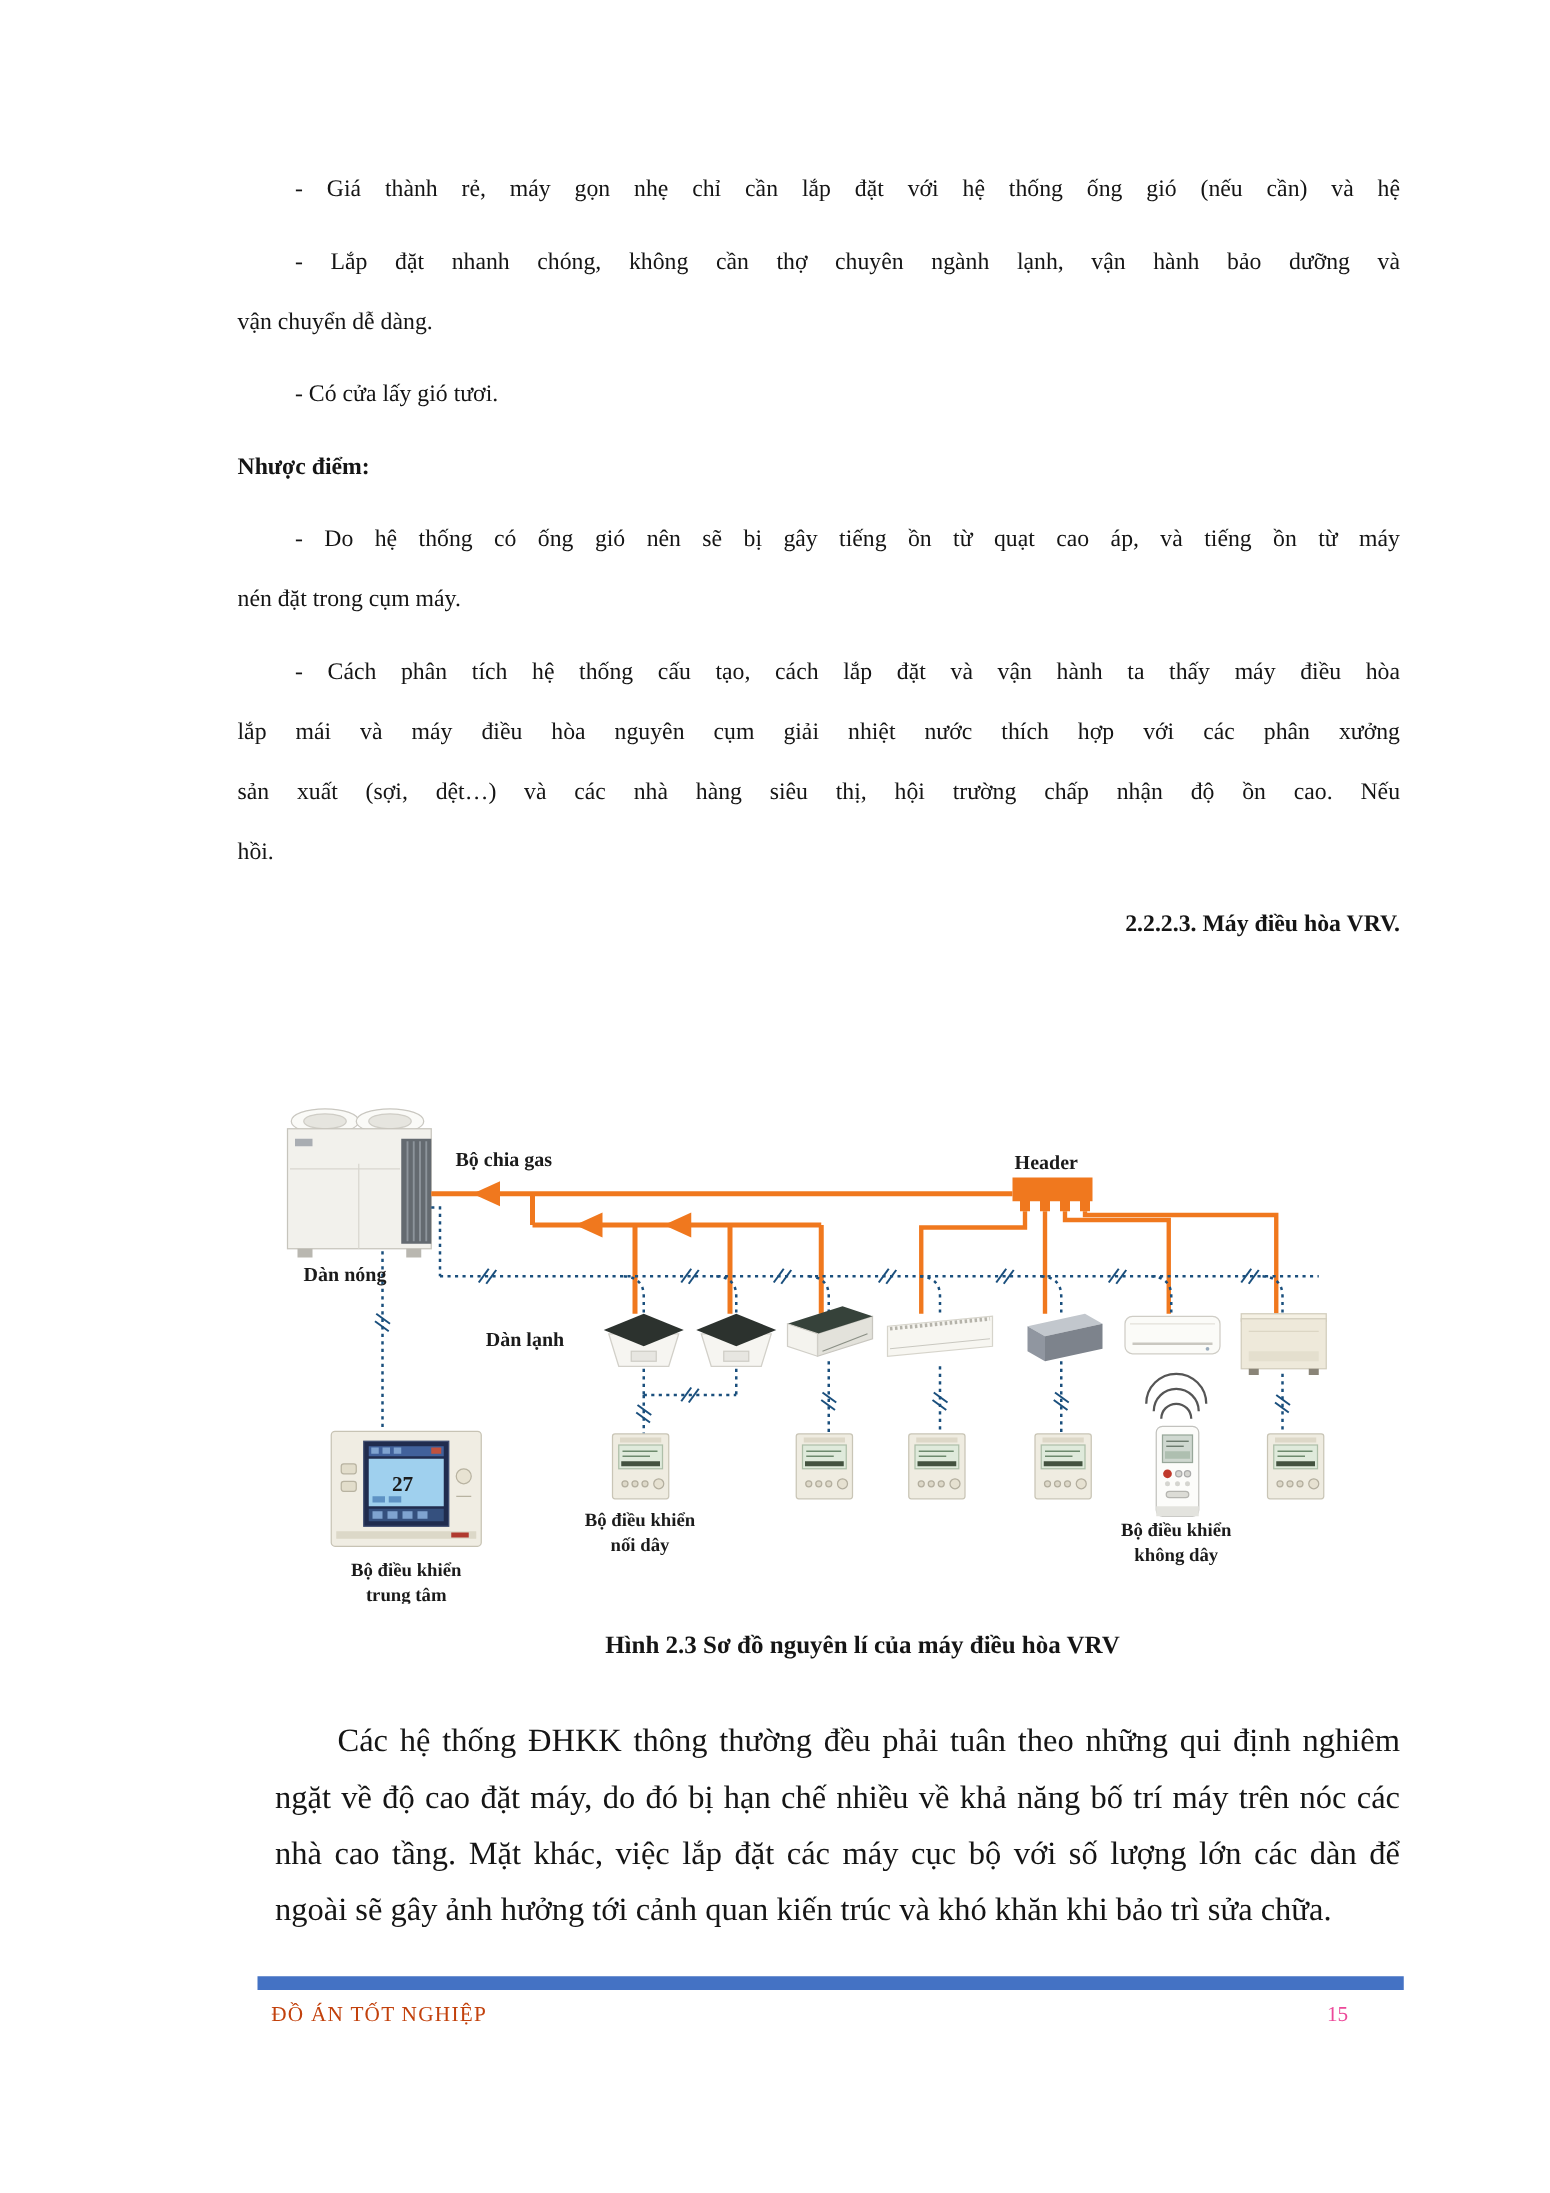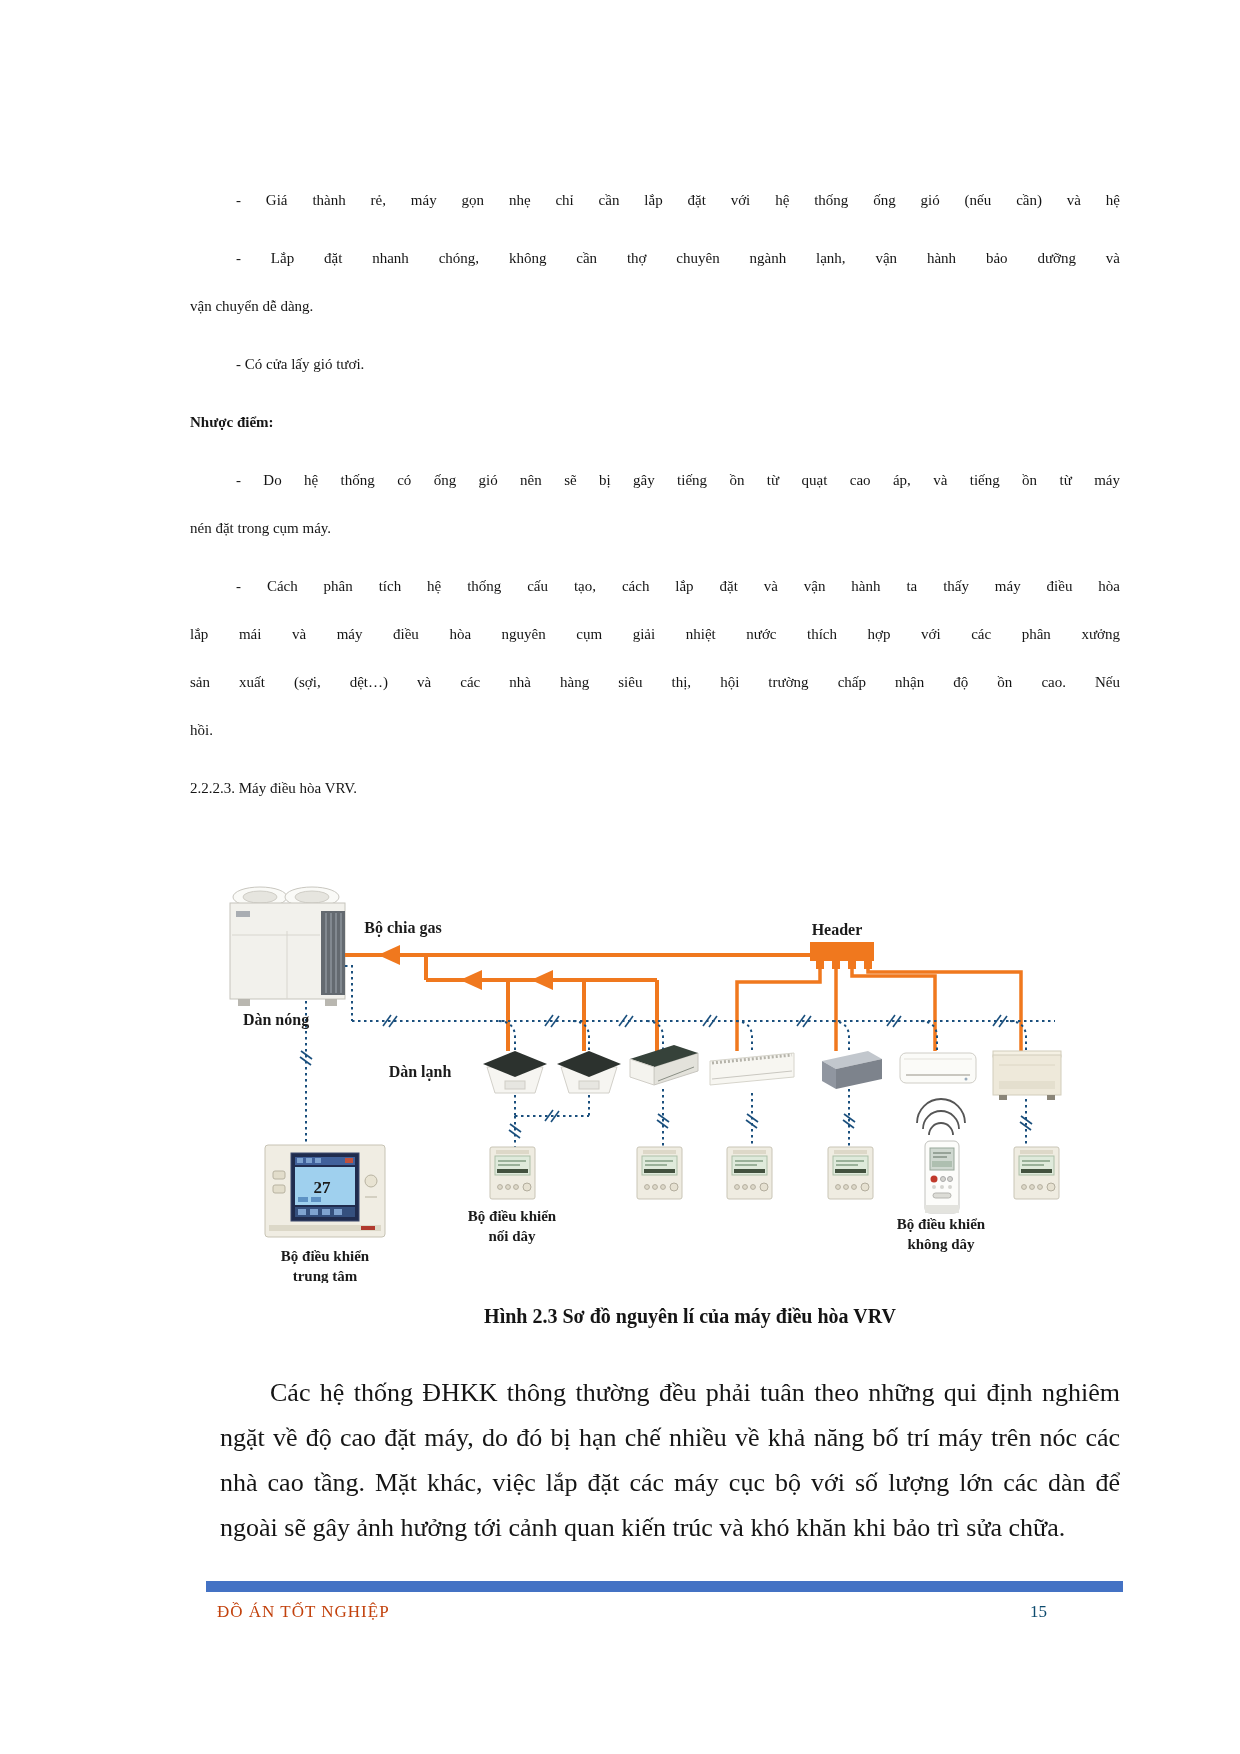--- a/index.html
+++ b/index.html
@@ -1,33 +1,33 @@
 <!DOCTYPE html>
 <html><head>
 <meta charset="utf-8">
 <style>
   html,body{margin:0;padding:0;background:#ffffff;}
   .page{position:relative;width:1240px;height:1754px;background:#ffffff;
         font-family:"Liberation Serif",serif;color:#151515;overflow:hidden;}
-  .text-top{position:absolute;left:190px;top:0;width:930px;font-size:15px;line-height:48px;margin-top:48px;}
+  .text-top{position:absolute;left:190px;top:0;width:930px;font-size:19px;line-height:48px;}
   .para{margin:0 0 10px 0;}
   .ln{text-align:justify;text-align-last:justify;}
   .ln.end{text-align-last:auto;}
   .ln.ind{text-indent:46px;}
   .h-bold{font-weight:bold;margin:8px 0 10px 0;font-family:Liberation Serif, serif;}
-  .h-section{font-weight:normal;margin:0;}
+  .h-section{font-weight:bold;margin:0;text-align:right;}
   .figure{position:absolute;left:210px;top:873px;width:860px;height:410px;}
   .figure text{font-family:"Liberation Serif",serif;fill:#1b1b1b;}
   .caption{position:absolute;left:190px;top:1292px;width:930px;box-sizing:border-box;
            padding-left:70px;text-align:center;font-weight:bold;font-size:20px;line-height:48px;}
   .p6{position:absolute;left:220px;top:1370px;width:900px;font-size:26px;line-height:45px;}
   .p6 .ln.ind{text-indent:50px;}
   .footer-bar{position:absolute;left:206px;top:1581px;width:917px;height:11px;background:#4472C4;}
   .footer-left{position:absolute;left:217px;top:1602px;font-size:17px;color:#c2410c;letter-spacing:1px;}
-  .footer-right{position:absolute;left:1030px;top:1602px;width:80px;text-align:left;font-size:17px;color:#0c4a6e;}
+  .footer-right{position:absolute;left:1030px;top:1602px;width:80px;text-align:center;font-size:17px;color:#ec4899;}
 </style>
 </head>
 <body>
 
 <div class="page">
 
   <div class="text-top">
     <div class="para" style="margin-top:128px;">
       <div class="ln ind">- Giá thành rẻ, máy gọn nhẹ chỉ cần lắp đặt với hệ thống ống gió (nếu cần) và hệ</div>
     </div>

